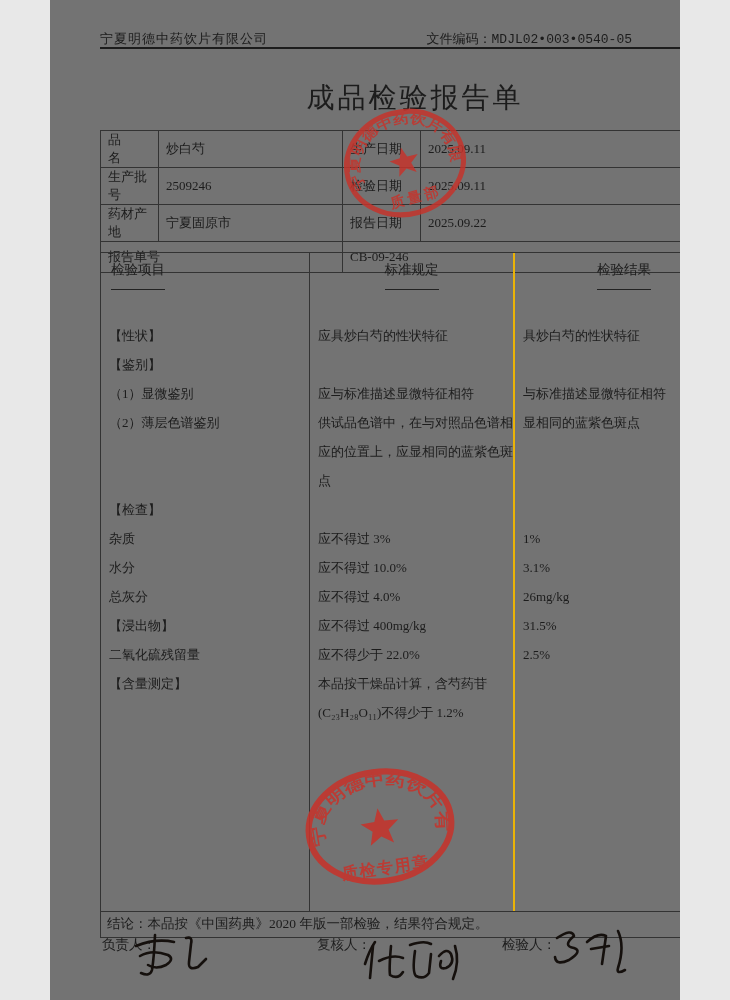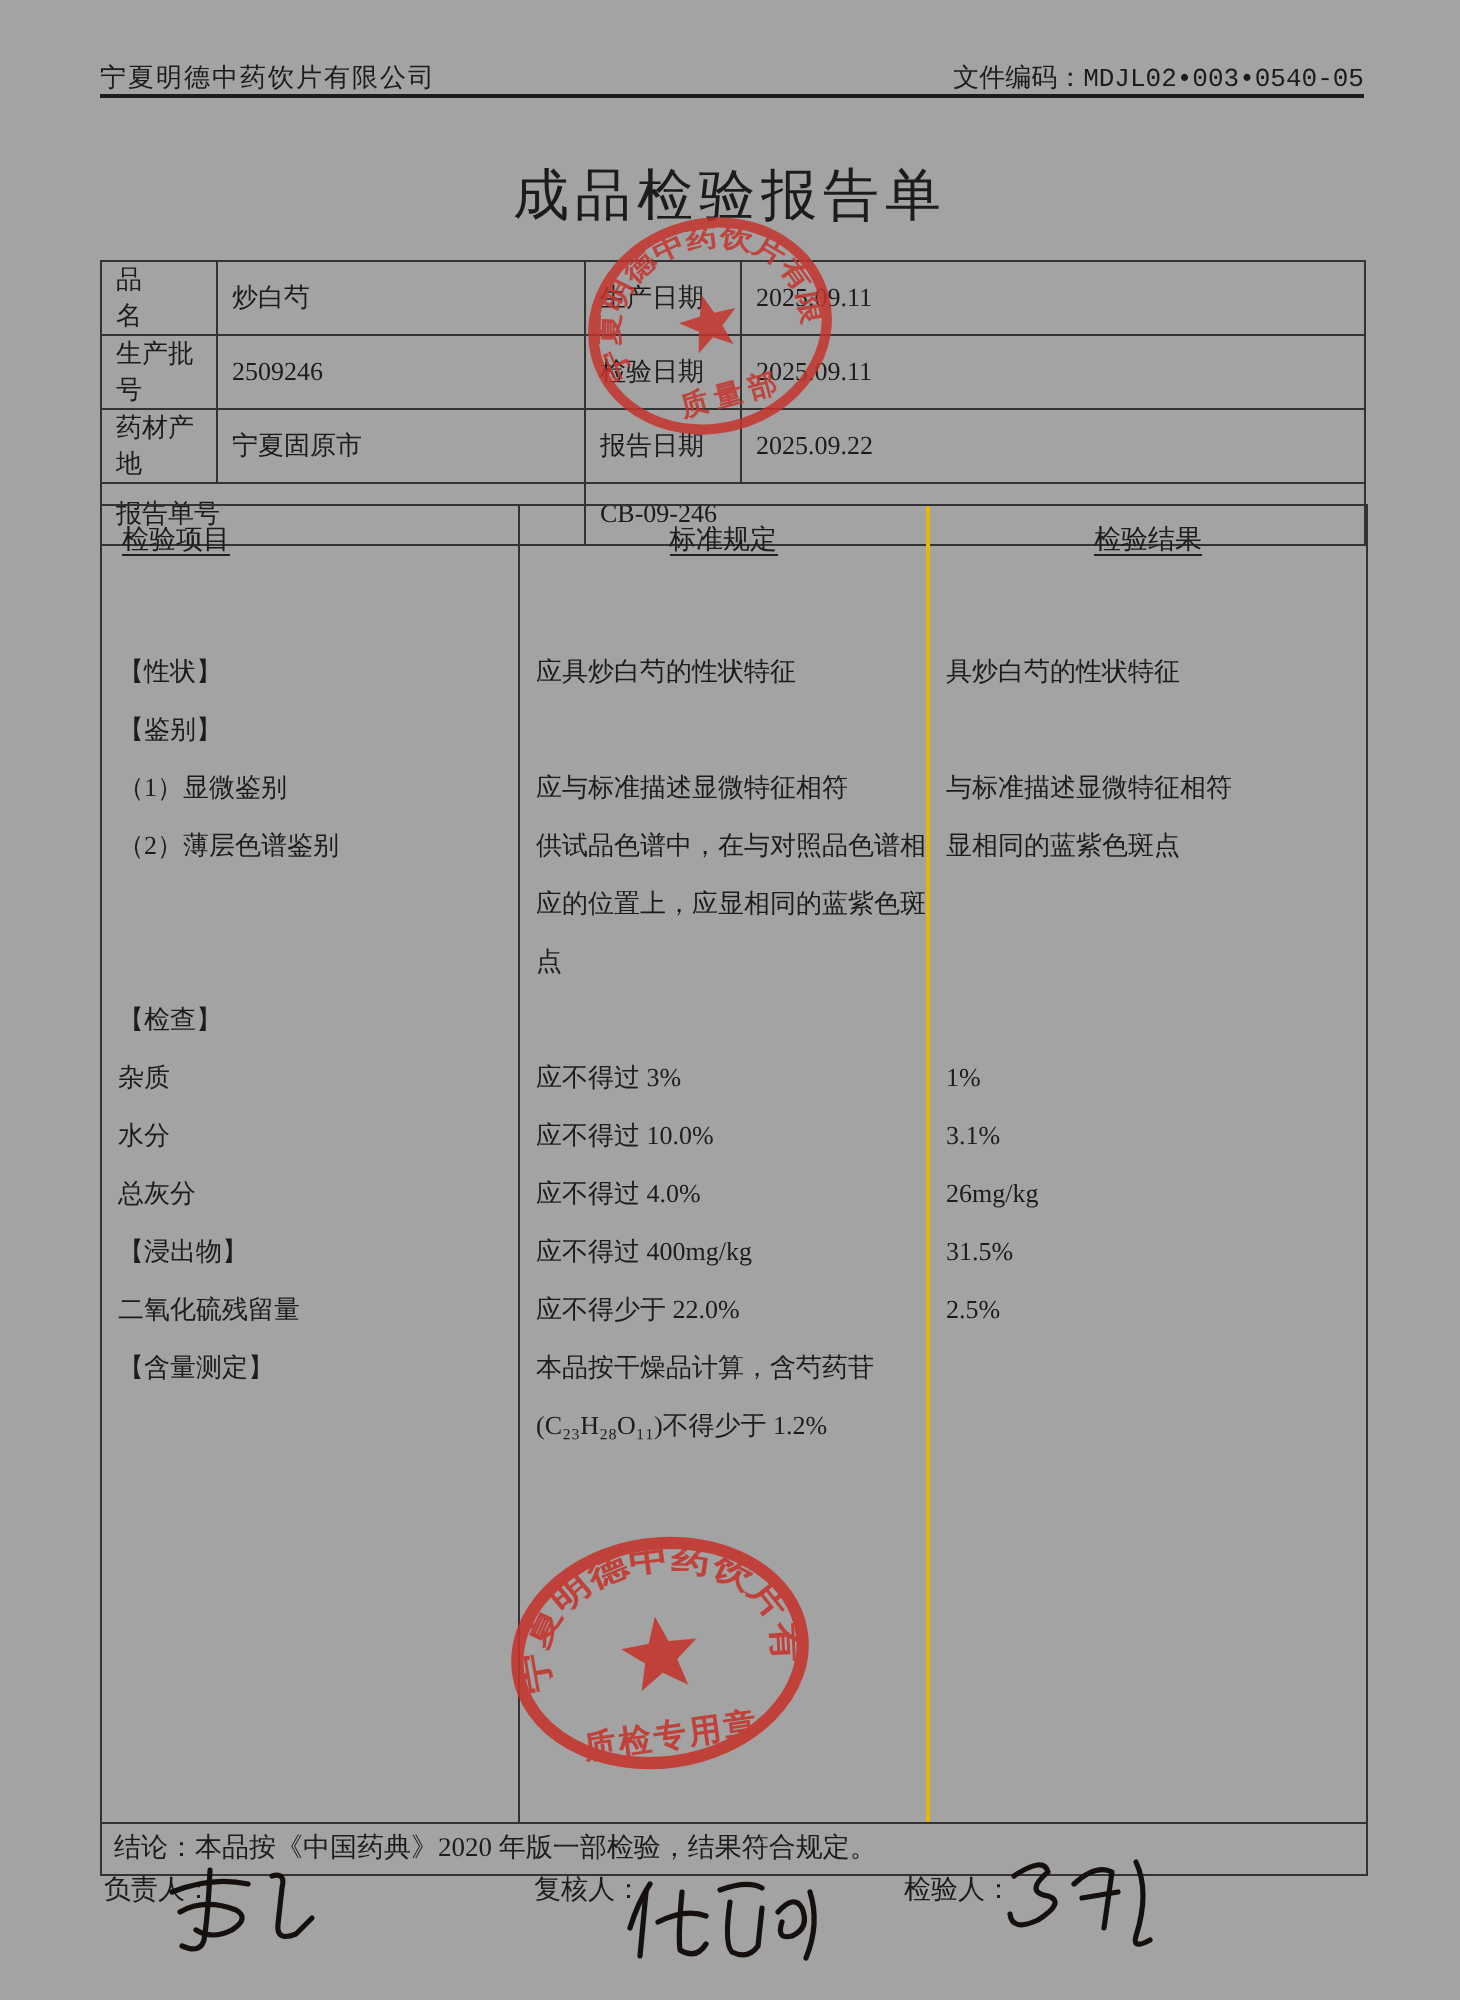--- a/index.html
+++ b/index.html
@@ -1,19 +1,19 @@
 <!DOCTYPE html>
 <html><head>
 <meta charset="utf-8">
 <style>
   html,body { margin:0; padding:0; }
   body { background:#e8e8e8; font-family:"Liberation Serif","DejaVu Serif",serif; }
   .page {
-    position:relative; width:730px; height:1000px; margin:0 auto;
-    background:#a3a3a3; color:#1c1c1c; overflow:hidden;
+    position:relative; width:630px; height:1000px; margin:0 auto;
+    background:#737373; color:#1c1c1c; overflow:hidden;
   }
   .abs { position:absolute; }
   
   .hdr-company { left:50px; top:30px; font-size:13px; letter-spacing:1px; }
   .hdr-code { right:48px; top:30px; font-size:13px;font-family:Liberation Mono, monospace; }
   .hdr-rule { left:50px; top:47px; width:632px; height:2px; background:#1c1c1c; }
   
   .title { left:0; top:79px; width:730px; text-align:center;
            font-size:28px; font-weight:normal; letter-spacing:3px; }
   
@@ -24,21 +24,21 @@
   table.info td.val { }
   
   .main-table { left:50px; top:252px; width:632px; height:684px; border:1px solid #333; }
   .mt-col { position:absolute; top:0; height:658px; box-sizing:border-box; }
   .mt-col1 { left:0; width:208px; }
   .mt-col2 { left:208px; width:206px; border-left:1px solid #333; border-right:2px solid #eab308; }
   .mt-col3 { left:414px; width:218px; }
   .mt-head { height:34px; padding-top:8px; box-sizing:border-box; font-size:13.5px; }
   .mt-head.left { padding-left:10px; }
   .mt-head.center { text-align:center; }
-  .mt-head span { border-bottom:1px solid #222; padding-bottom:0; }
+  .mt-head span { border-bottom:1px solid #222; padding-bottom:12px; }
   .mt-lines { position:absolute; top:48px; left:0; right:0;margin-top:20px; }
   .line { height:29px; line-height:29px; font-size:13px; padding-left:8px; white-space:nowrap; }
   .mt-conclusion { position:absolute; left:0; right:0; bottom:0; height:25px;
                    border-top:1px solid #333; line-height:24px; font-size:13.5px; padding-left:6px;margin-top:20px; }
   
   .sig-label { top:936px; font-size:13.5px; }
   .sig-svg { pointer-events:none; }
   
   .stamp { pointer-events:none; }
   .stamp-top { left:291px; top:106px; width:128px; height:114px; transform:rotate(-15deg); opacity:.85; }

